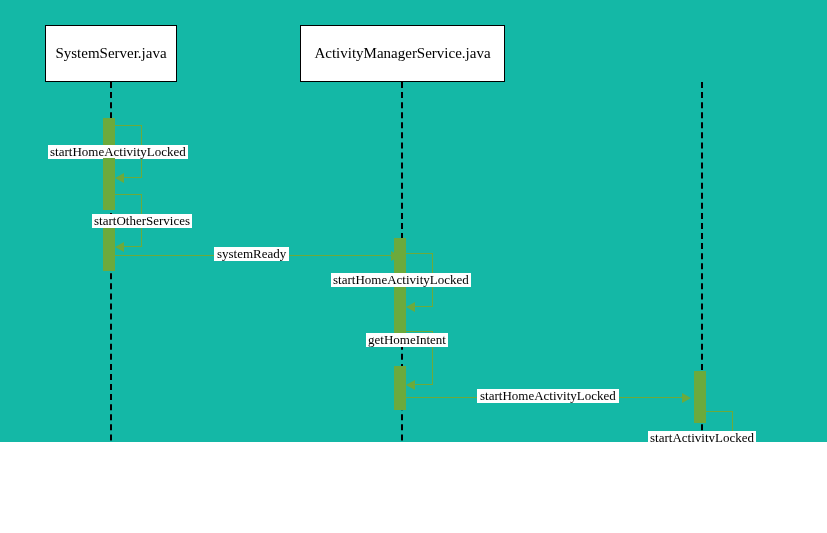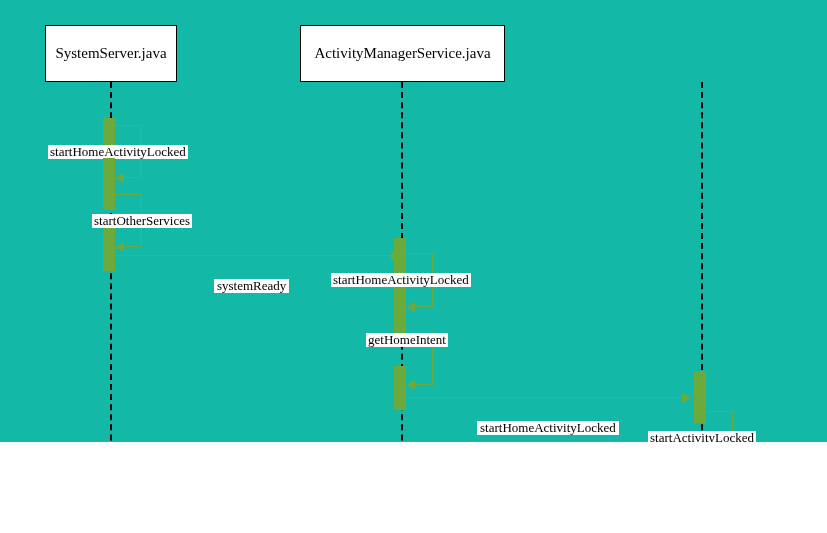--- a/index.html
+++ b/index.html
@@ -64,21 +64,20 @@
     border-right: 9px solid #6CAA3C;
   }
   .msg-label {
     position: absolute;
     font-size: 13px;
     color: #000000;
     white-space: nowrap;
     background: #ffffff;
     padding: 0 3px;
     line-height: 14px;
-    margin-top: 32px;
   }
   .self-label {
     position: absolute;
     font-size: 13px;
     color: #000000;
     white-space: nowrap;
     background: #ffffff;
     padding: 0 2px;
     line-height: 14px;
     text-align: right;

